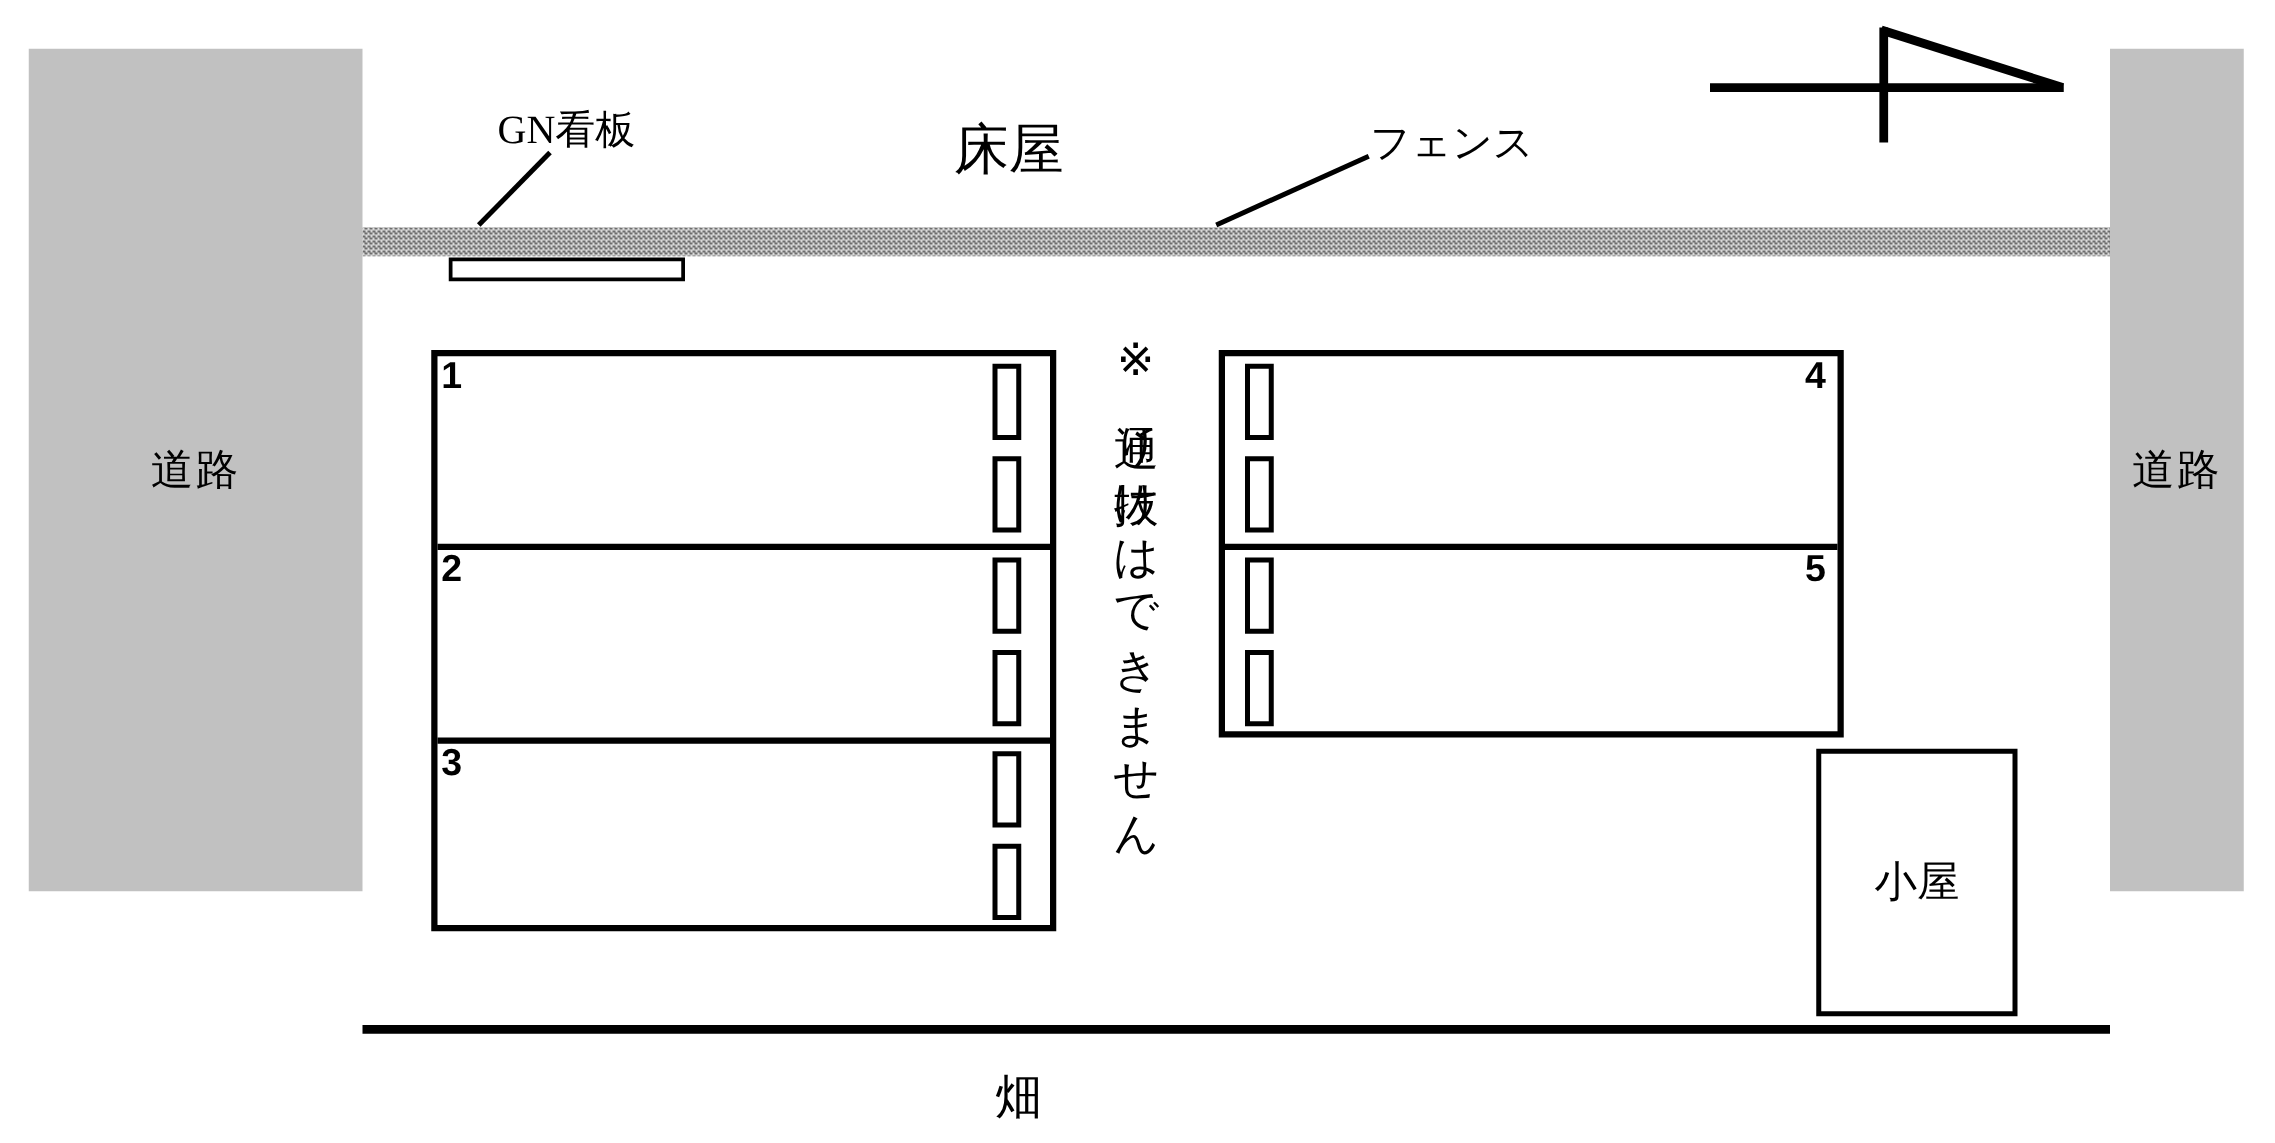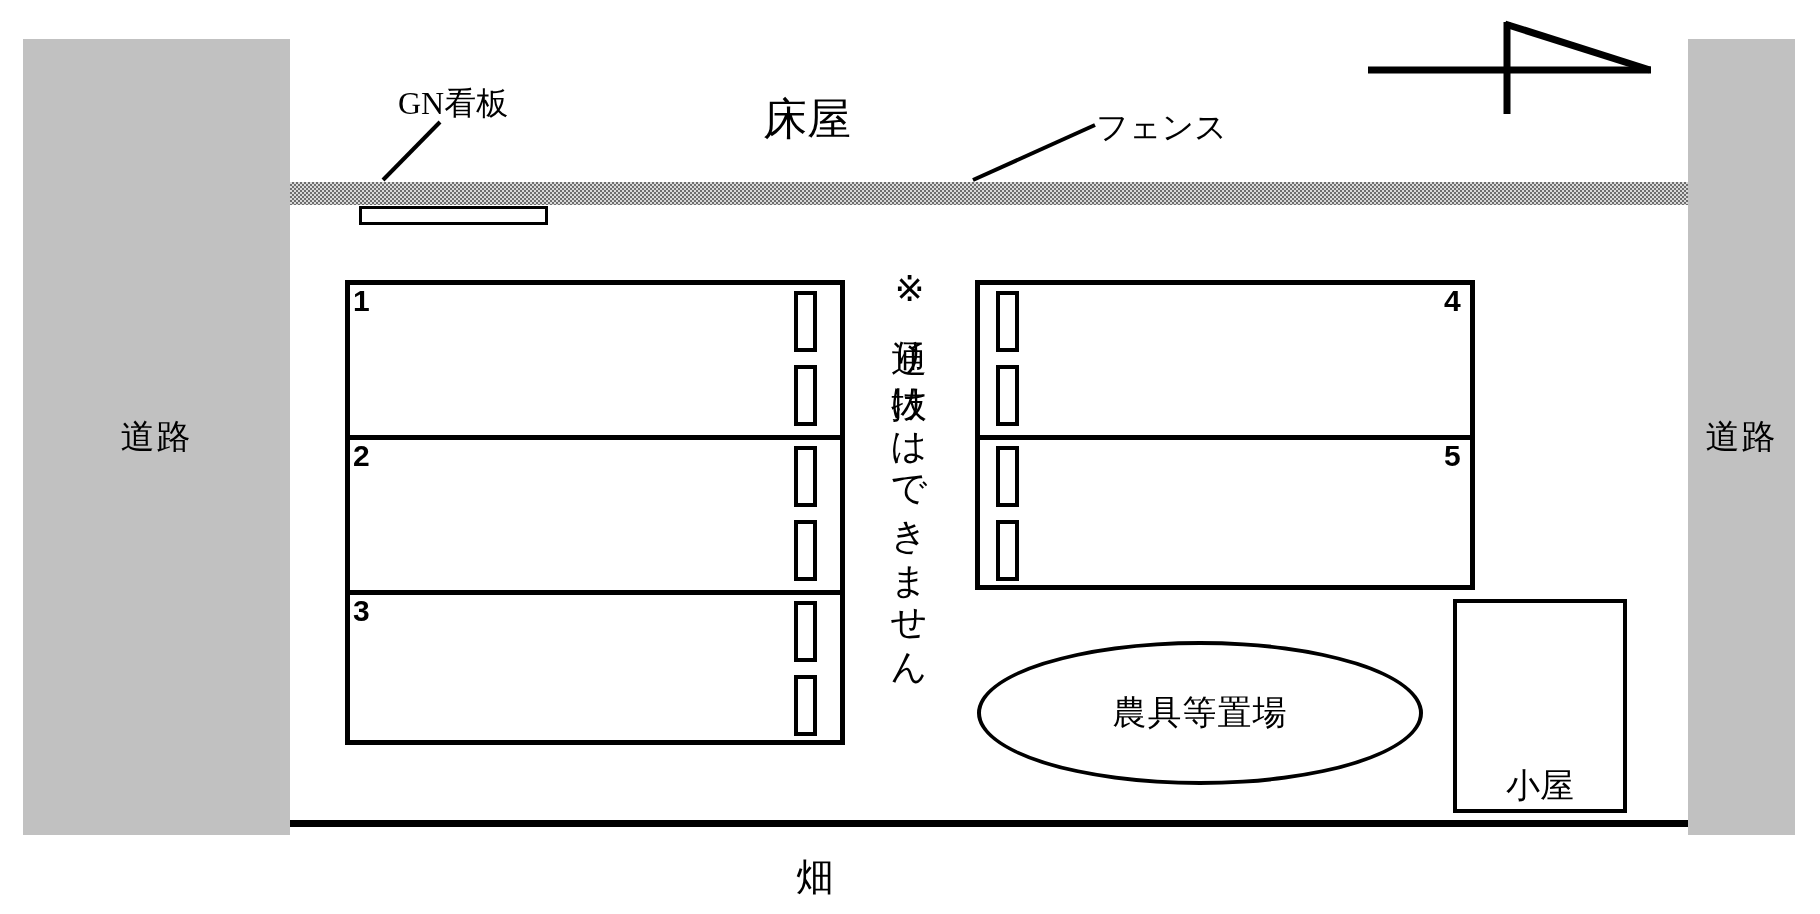--- a/index.html
+++ b/index.html
@@ -1,36 +1,36 @@
 <!DOCTYPE html>
 <html><head>
 <meta charset="utf-8">
 <style>
   html,body{margin:0;padding:0;background:#fff;}
   #canvas{
     position:relative;width:1820px;height:914px;background:#ffffff;overflow:hidden;
     font-family:"Liberation Sans","DejaVu Sans",sans-serif;color:#000;
   }
   .road{
-    position:absolute;top:39px;height:796px;background:#c1c1c1;
+    position:absolute;top:39px;height:674px;background:#c1c1c1;
     display:flex;align-items:center;justify-content:center;
   }
   .road-label{font-size:34px;letter-spacing:2px;}
   #road-left{left:23px;width:267px;}
   #road-right{left:1688px;width:107px;}
   #fence-bar{
     position:absolute;left:290px;top:182px;width:1398px;height:23px;
     background-color:#d9d9d9;
     background-image:conic-gradient(#6e6e6e 25%,transparent 0 50%,#6e6e6e 0 75%,transparent 0);
     background-size:4px 4px;
   }
   .toplabel{position:absolute;font-size:32px;white-space:nowrap;font-family:Liberation Serif, serif;}
   #gn-sign-label{left:398px;top:82px;}
   #barber-label{left:763px;top:90px;font-size:44px;}
-  #fence-label{left:1096px;top:93px;margin-top:13px;}
+  #fence-label{left:1096px;top:93px;}
   #gn-sign-rect{
     position:absolute;left:359px;top:206px;width:189px;height:19px;
     background:#fff;border:3px solid #000;box-sizing:border-box;
   }
   .pgroup{position:absolute;border:5px solid #000;box-sizing:border-box;background:#fff;}
   #pgroup-left{left:345px;top:280px;width:500px;height:465px;}
   #pgroup-right{left:975px;top:280px;width:500px;height:310px;}
   .row-divider{position:absolute;left:0;width:100%;height:5px;background:#000;}
   .stall-number{position:absolute;font-size:30px;font-weight:bold;line-height:1;}
   .stall-marker{
@@ -42,23 +42,23 @@
     writing-mode:vertical-rl;text-orientation:upright;
     font-size:36px;line-height:1;letter-spacing:3px;white-space:nowrap;
   }
   #tool-storage-ellipse{
     position:absolute;left:977px;top:641px;width:446px;height:144px;
     border:4px solid #000;border-radius:50%;box-sizing:border-box;background:#fff;
     display:flex;align-items:center;justify-content:center;
   }
   #tool-storage-label{font-size:34px;letter-spacing:1px;}
   #hut-box{
-    position:absolute;left:1453px;top:599px;width:174px;height:214px;
+    position:absolute;left:1453px;top:599px;width:161px;height:214px;
     border:4px solid #000;box-sizing:border-box;background:#fff;
-    display:flex;align-items:flex-end;justify-content:center;
+    display:flex;align-items:center;justify-content:center;
   }
   #hut-label{font-size:34px;}
   #field-boundary-line{
     position:absolute;left:290px;top:820px;width:1398px;height:7px;background:#000;
   }
   #field-label{position:absolute;left:796px;top:852px;font-size:38px;}
   #overlay-svg{position:absolute;left:0;top:0;pointer-events:none;}
 </style>
 </head>
 <body>
@@ -111,23 +111,20 @@
   <span class="stall-number" style="left:1444px;top:286px;">4</span>
   <span class="stall-number" style="left:1444px;top:441px;">5</span>
 
   <div class="stall-marker" style="left:996px;top:291px;"></div>
   <div class="stall-marker" style="left:996px;top:365px;"></div>
   <div class="stall-marker" style="left:996px;top:446px;"></div>
   <div class="stall-marker" style="left:996px;top:520px;"></div>
 
   <div id="no-passing-note">※通り抜けはできません</div>
 
-  <div id="tool-storage-ellipse">
-    <span id="tool-storage-label">農具等置場</span>
-  </div>
 
   <div id="hut-box">
     <span id="hut-label">小屋</span>
   </div>
 
   <div id="field-boundary-line"></div>
   <div id="field-label">畑</div>
 
 </div>
 

